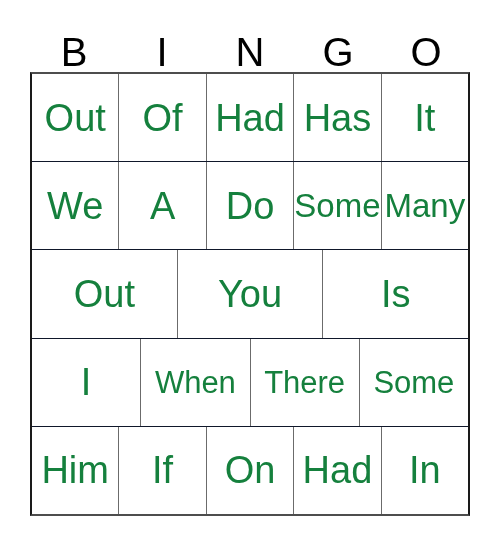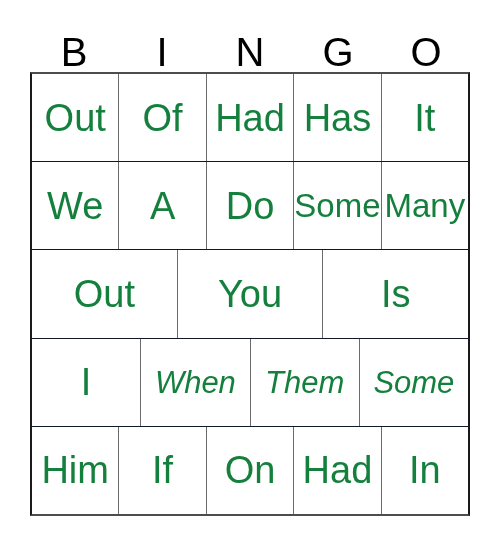--- a/index.html
+++ b/index.html
@@ -81,21 +81,21 @@
     display: block;
     white-space: nowrap;
     line-height: 1;
     text-align: left;
     font-size: 38px;
     color: #15803d;
     padding: 0 1px;
   }
   
   .cell-text.fit-med  { font-size: 33px; }
-  .cell-text.fit-sm   { font-size: 31px; font-style: italic; }
+  .cell-text.fit-sm   { font-size: 31px; }
 </style>
 </head>
 <body>
 
 <div id="card">
 
   <div class="header-row">
     <div class="header-cell">B</div>
     <div class="header-cell">I</div>
     <div class="header-cell">N</div>
@@ -150,21 +150,21 @@
         </div>
       </div>
       <div class="grid-row">
         <div class="cell">
           <span class="cell-text">I</span>
         </div>
         <div class="cell">
           <span class="cell-text fit-sm">When</span>
         </div>
         <div class="cell">
-          <span class="cell-text fit-sm">Them</span>
+          <span class="cell-text fit-sm">There</span>
         </div>
         <div class="cell">
           <span class="cell-text fit-sm">Some</span>
         </div>
       </div>
       <div class="grid-row">
         <div class="cell">
           <span class="cell-text">Him</span>
         </div>
         <div class="cell">

